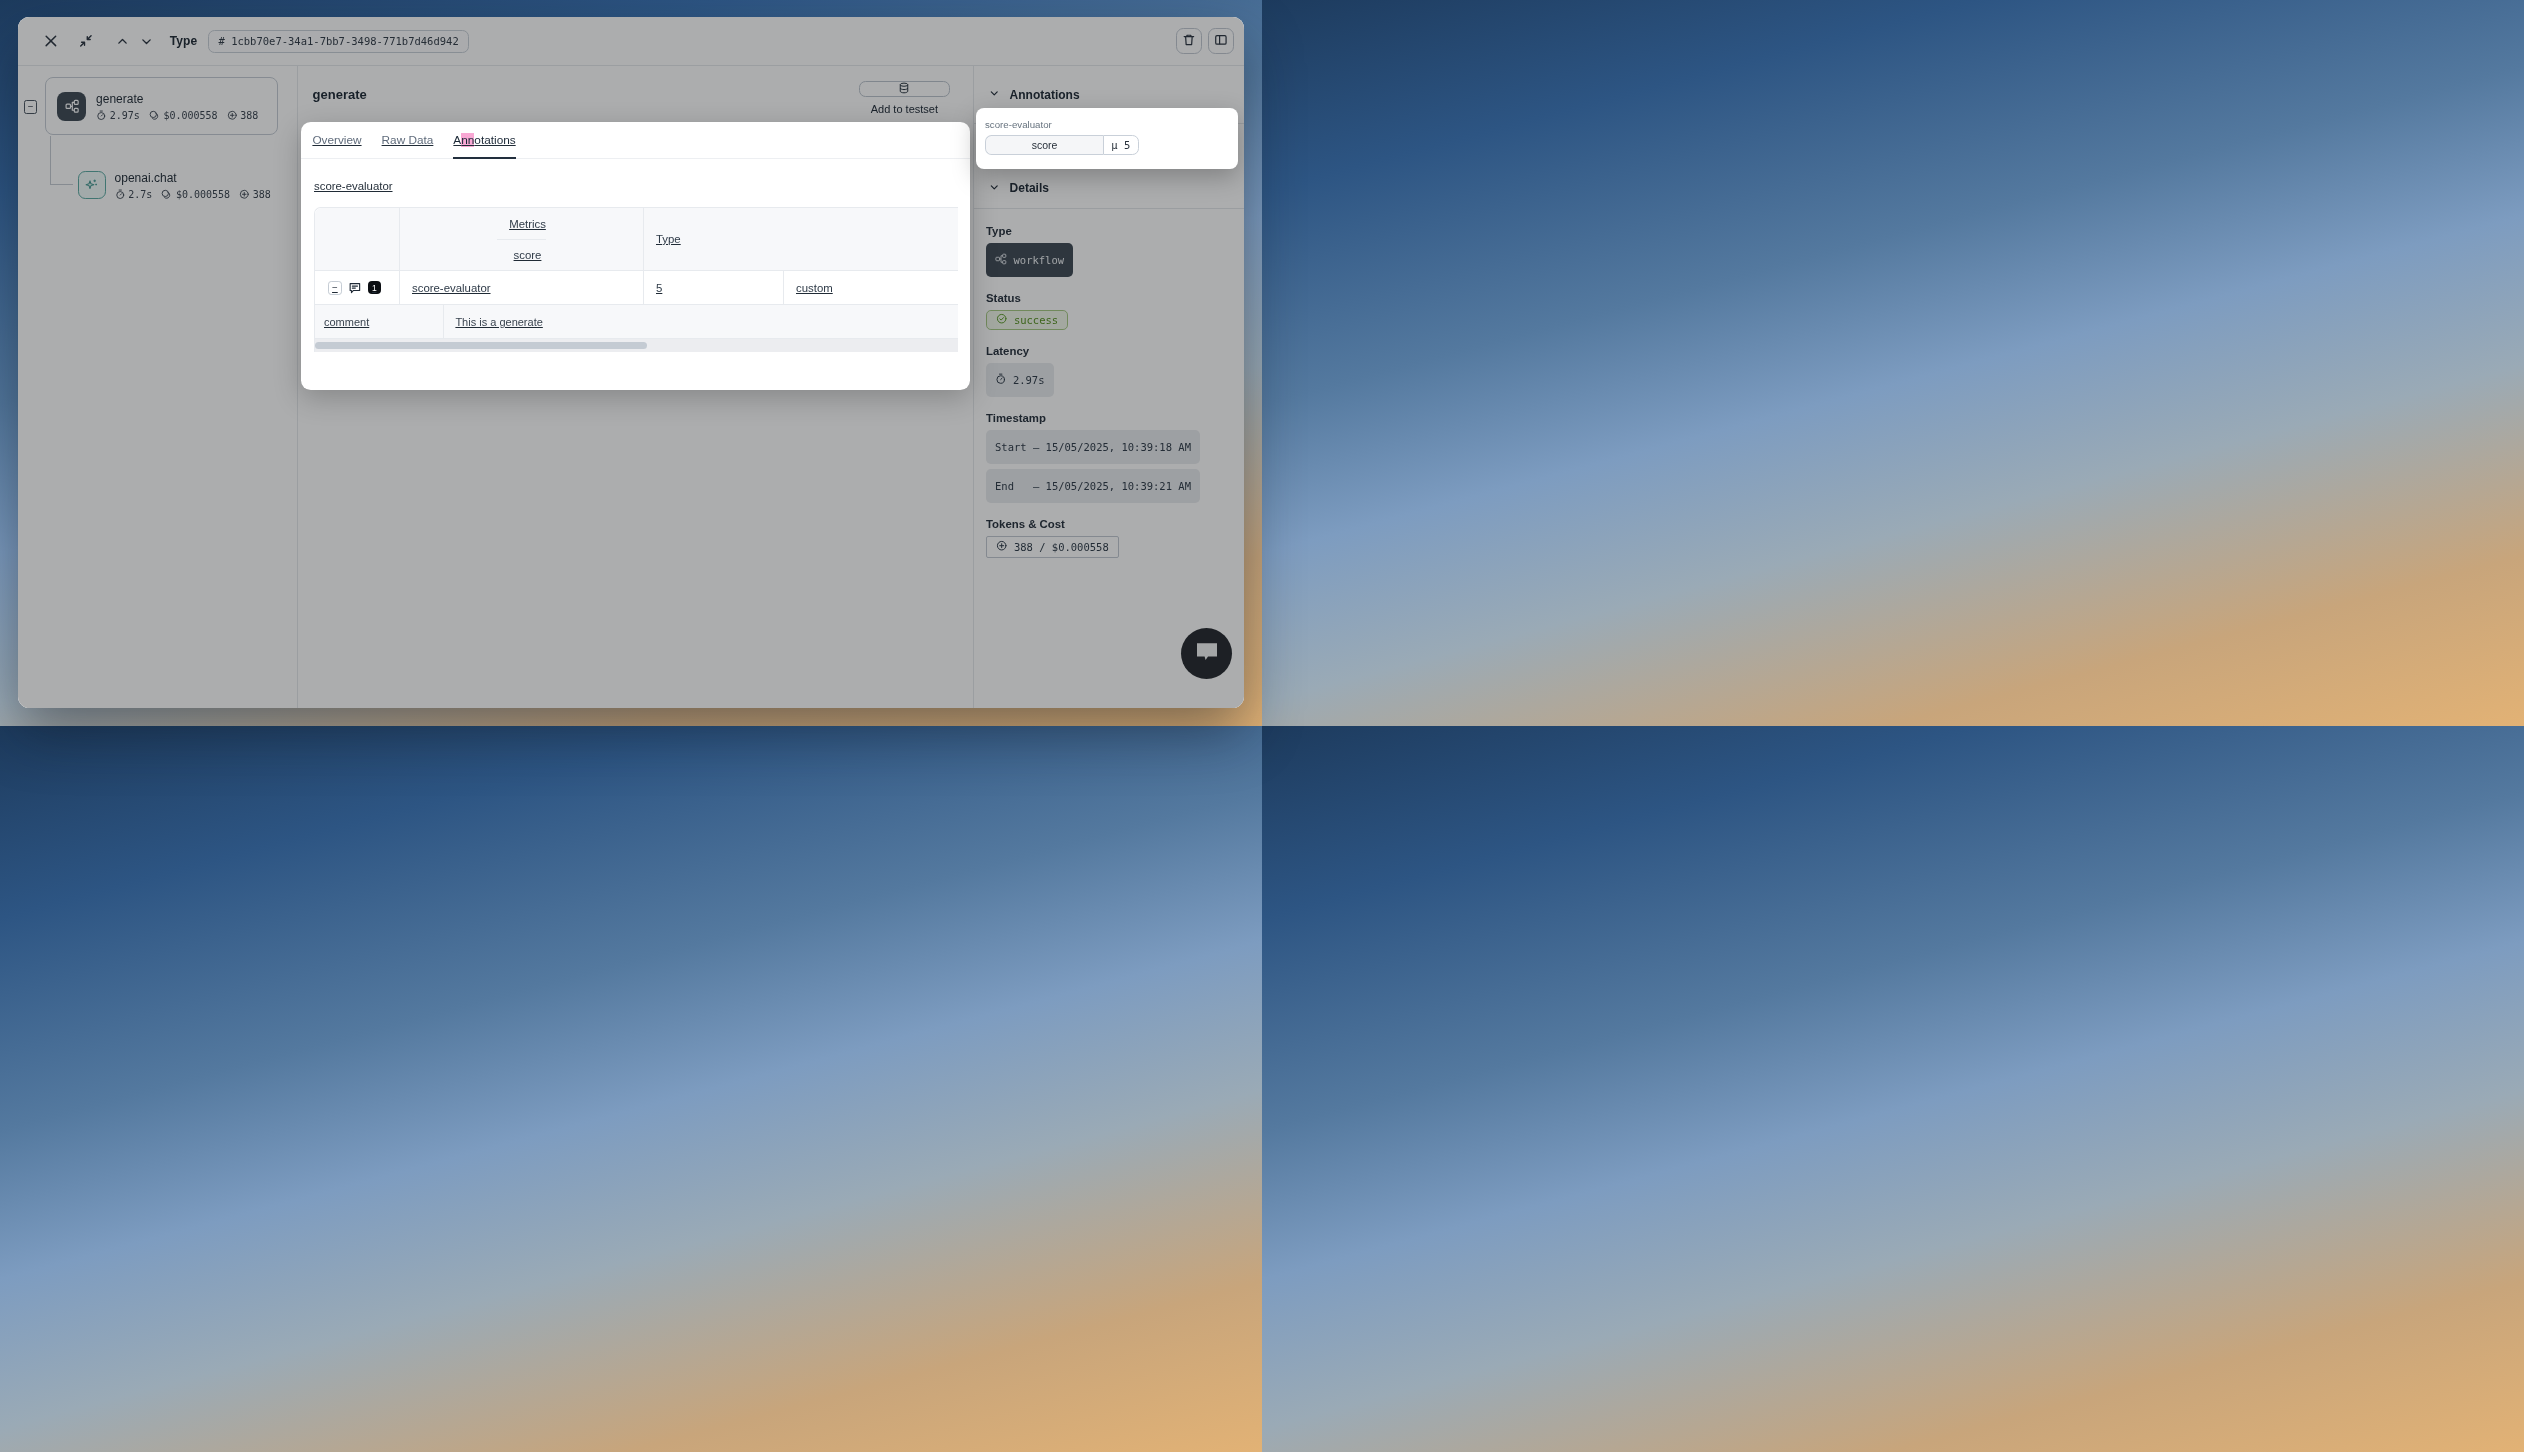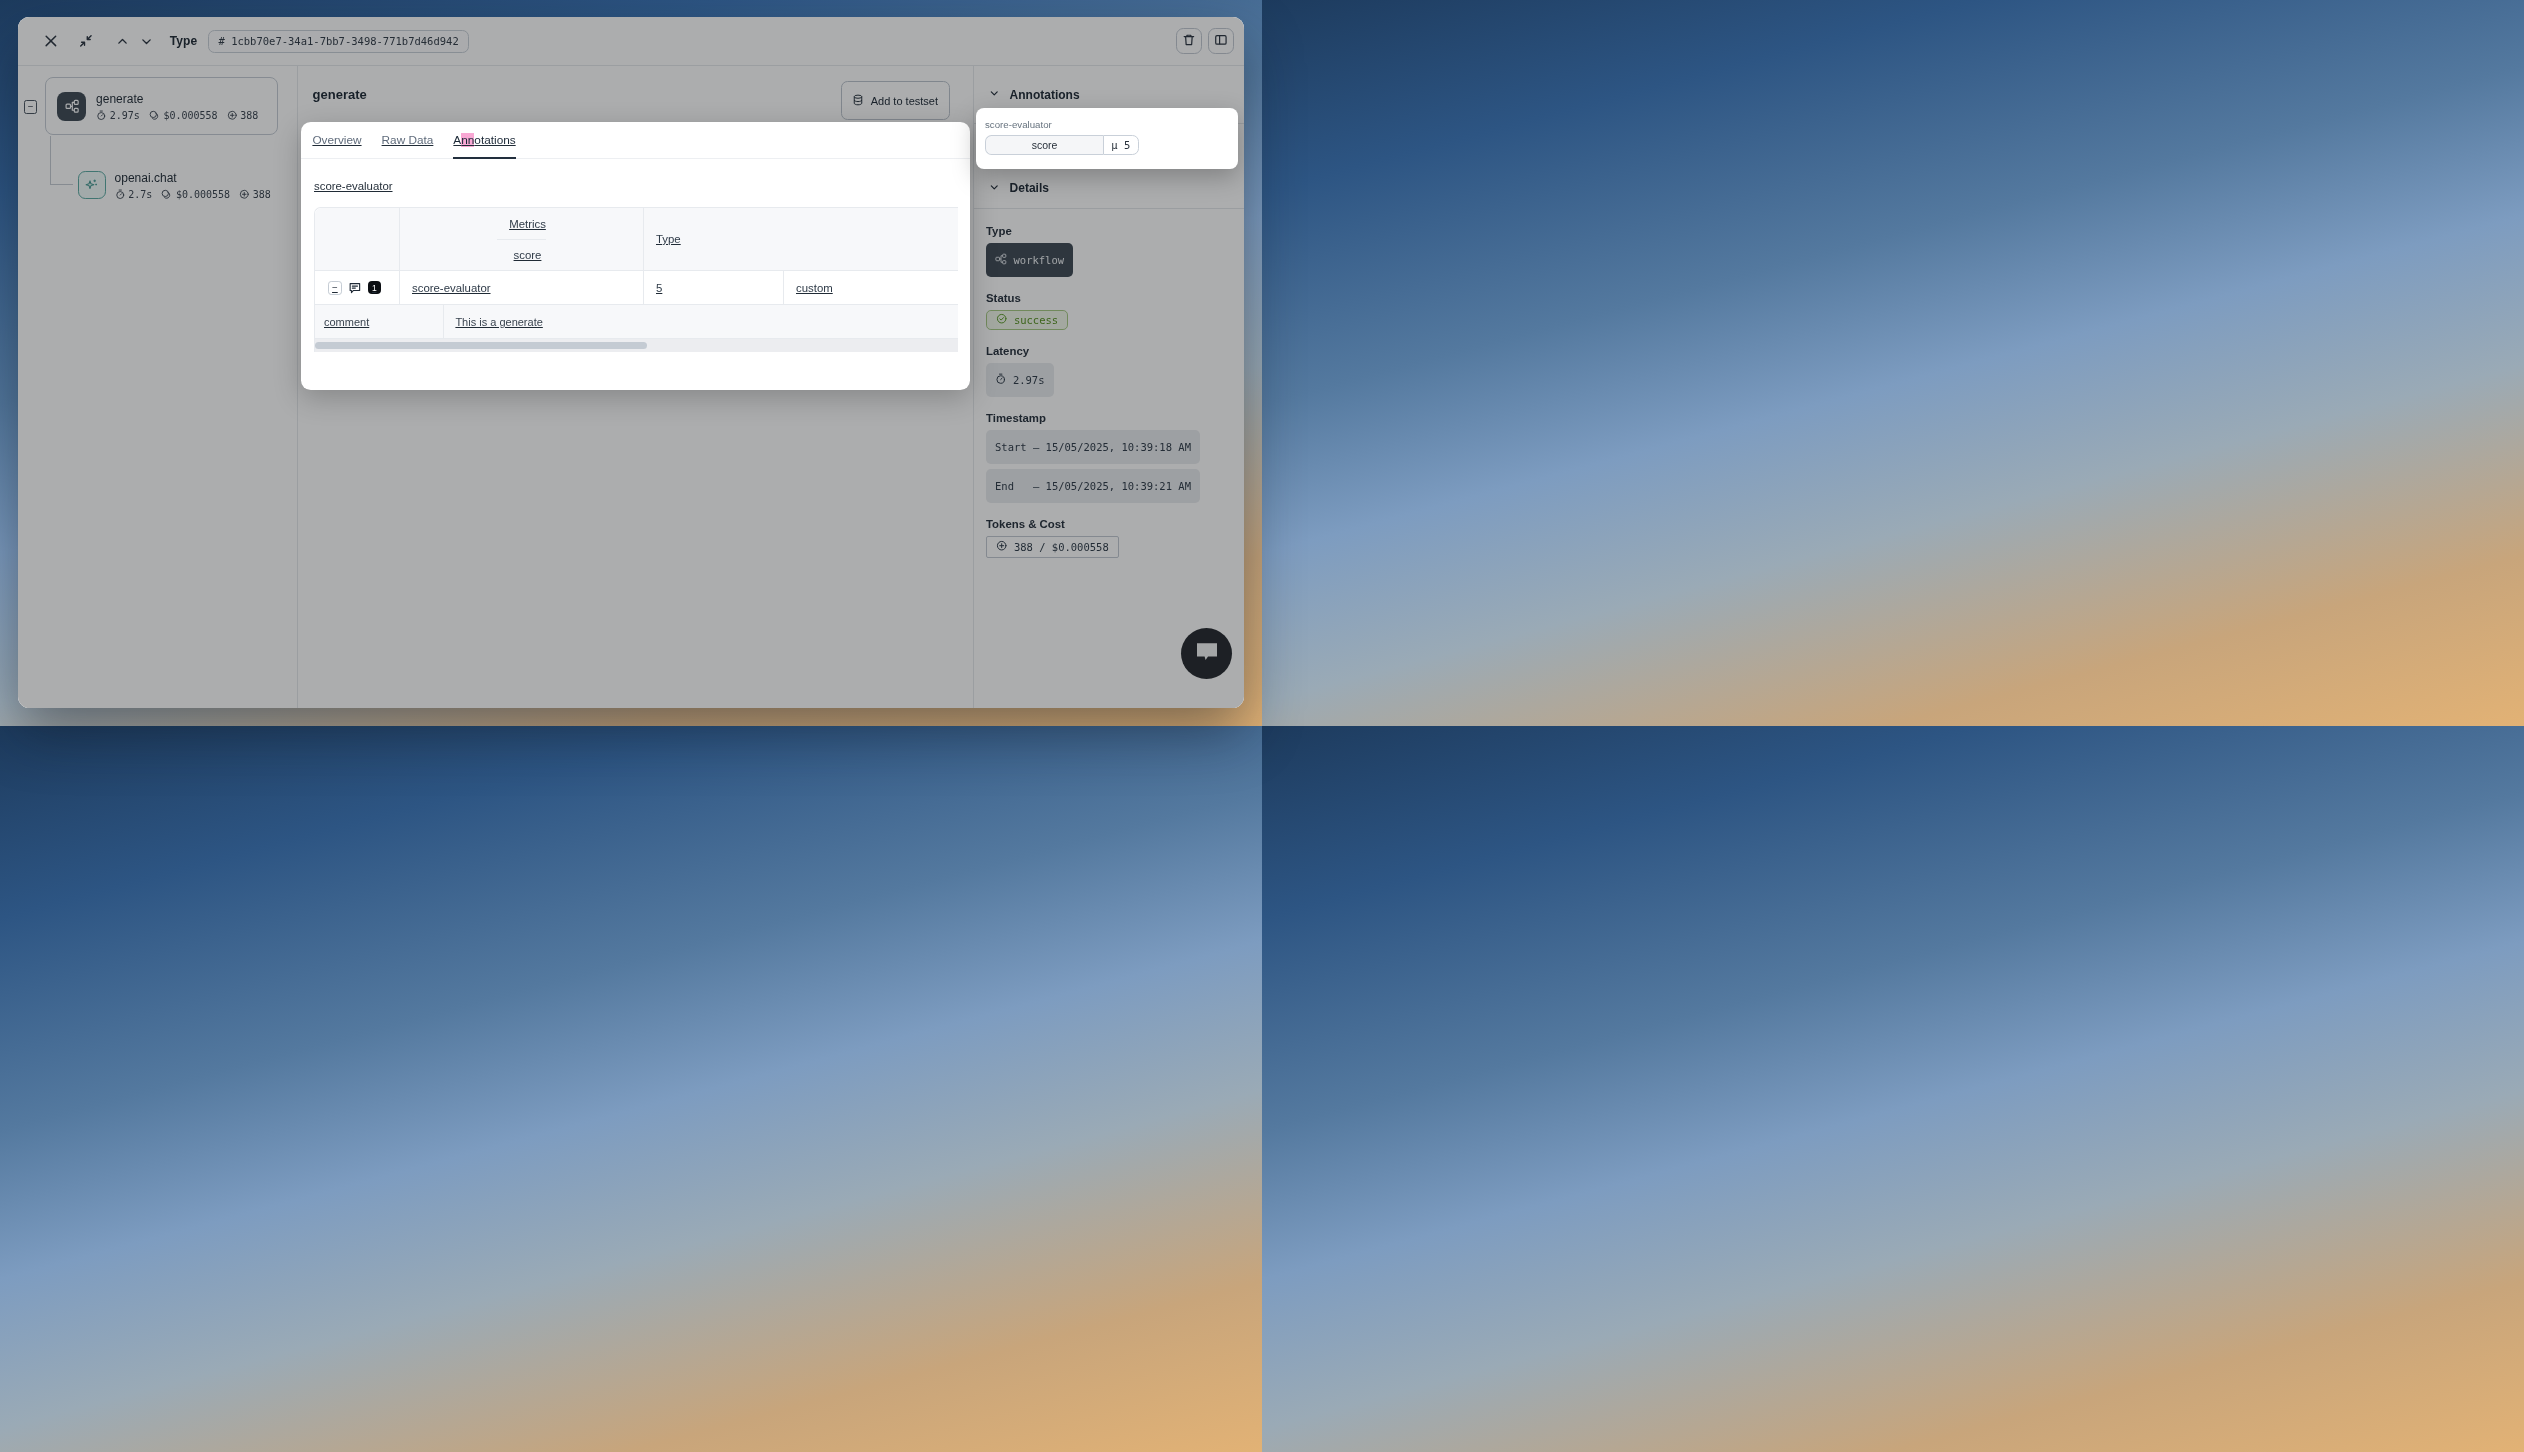--- a/index.html
+++ b/index.html
@@ -60,23 +60,23 @@
   .stat { display:flex; align-items:center; gap:3.2px; }
   .stat svg { display:block; }
   .connector-v { position:absolute; left:32px; top:70px; width:0.8px; height:49px; background:#c6ccd3; }
   .connector-h { position:absolute; left:32px; top:118px; width:23px; height:0.8px; background:#c6ccd3; }
   .child-node { position:absolute; left:60px; top:105px; display:flex; gap:9px; cursor:pointer; }
 
   
   .main { position:absolute; left:280px; top:49px; width:676px; bottom:0; border-right:0.8px solid #e6e9ec; background:#fff; }
   .main-title { position:absolute; left:14.6px; top:21px; font-size:13px; font-weight:600; color:#1c2834; }
   .add-testset-btn {
-    position:absolute; right:23.5px; top:15.4px; height:39px; padding:0 10.5px;
+    position:absolute; right:23.5px; top:15.4px; height:16px; padding:0 10.5px;
     border:0.8px solid #bcc4cd; border-radius:6.5px; background:#fff;
-    display:flex; align-items:center; gap:6.5px; font-size:11px; color:#222d39; cursor:pointer;
+    display:flex; align-items:center; gap:6.5px; font-size:11px; color:#222d39; cursor:pointer;flex-direction:column;
   }
 
   
   .main-card {
     position:absolute; left:283px; top:105px; width:669px; height:268px; z-index:20;
     background:#fff; border-radius:9.7px; box-shadow:0 8px 28px rgba(0,0,0,.22);text-decoration:underline;
   }
   .tabs { height:37px; display:flex; align-items:center; padding-left:11.4px; gap:20px;
     border-bottom:0.8px solid #edeff2; }
   .tab { position:relative; height:37px; display:flex; align-items:center;

